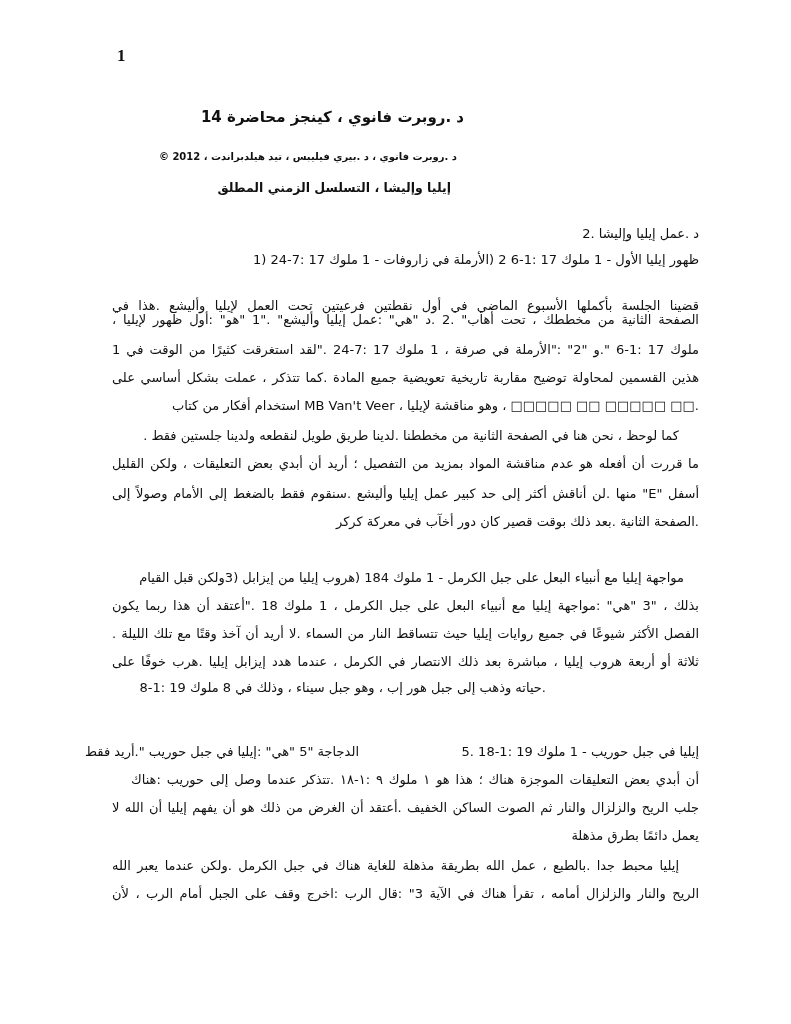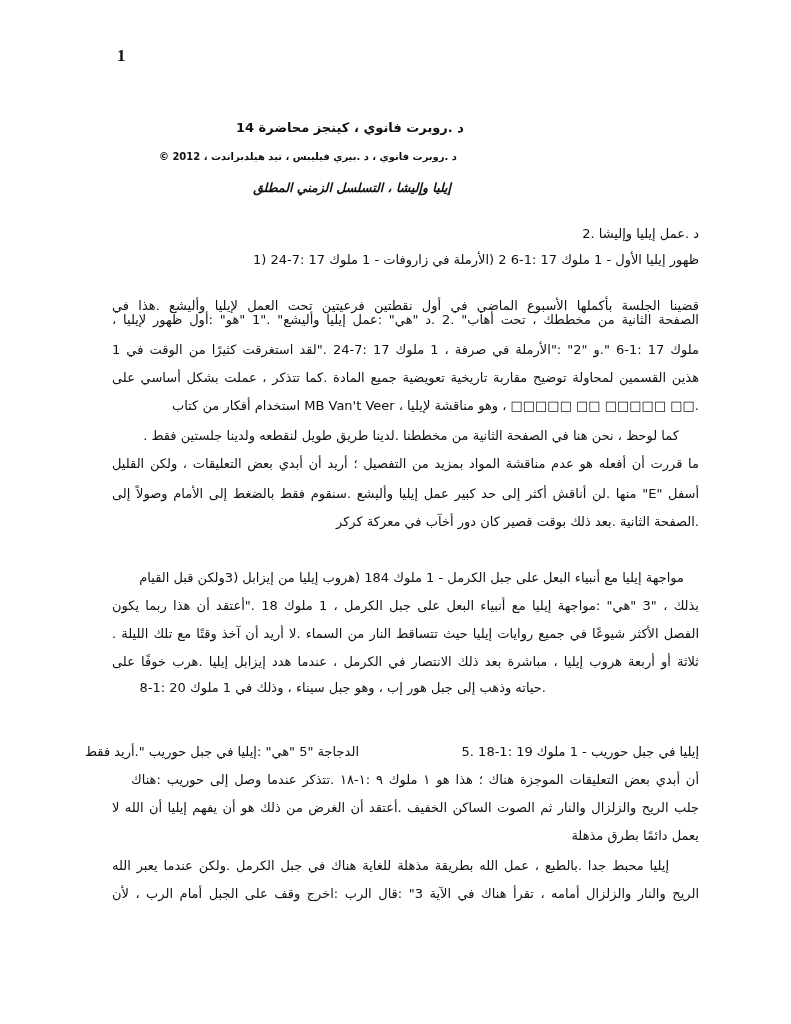--- a/index.html
+++ b/index.html
@@ -25,37 +25,36 @@
     }
     .rtl {
       direction: rtl;
       unicode-bidi: plaintext;
       position: absolute;
       white-space: nowrap;
       font-family: "DejaVu Sans", sans-serif;
     }
     .title {
       right: 327px;
-      top: 120px;
-      font-size: 13px;
+      top: 108px;
+      font-size: 15px;
       font-weight: bold;
     }
     .authors {
       right: 334px;
       top: 136px;
       font-size: 10px;
       font-weight: bold;
       margin-top: 15px;
     }
     .subtitle {
       right: 340px;
       top: 180px;
       font-size: 12.5px;
       font-weight: bold;
-      font-style: italic;
     }
     .line {
       font-size: 13px;
       right: 92px;
     }
     .justify {
       left: 112px;
       right: 92px;
       text-align: justify;
       text-align-last: justify;
@@ -81,22 +80,22 @@
 
 <div class="rtl line" style="top:428px; right:112px;">كما لوحظ ، نحن هنا في الصفحة الثانية من مخططنا .لدينا طريق طويل لنقطعه ولدينا جلستين فقط .</div>
 <div class="rtl line justify" style="top:456px;">ما قررت أن أفعله هو عدم مناقشة المواد بمزيد من التفصيل ؛ أريد أن أبدي بعض التعليقات ، ولكن القليل</div>
 <div class="rtl line justify" style="top:486px;">أسفل  "E" منها .لن أناقش أكثر إلى حد كبير عمل إيليا وأليشع .سنقوم فقط بالضغط إلى الأمام وصولاً إلى</div>
 <div class="rtl line" style="top:514px;">.الصفحة الثانية .بعد ذلك بوقت قصير كان دور أخآب في معركة كركر</div>
 
 <div class="rtl line" style="top:570px; right:107px;">مواجهة إيليا مع أنبياء البعل على جبل الكرمل - 1 ملوك 184 (هروب إيليا من إيزابل (3ولكن قبل القيام</div>
 <div class="rtl line justify" style="top:598px;">بذلك ، "3 "هي" :مواجهة إيليا مع أنبياء البعل على جبل الكرمل ، 1 ملوك 18 ."أعتقد أن هذا ربما يكون</div>
 <div class="rtl line justify" style="top:626px;">الفصل الأكثر شيوعًا في جميع روايات إيليا حيث تتساقط النار من السماء .لا أريد أن آخذ وقتًا مع تلك الليلة .</div>
 <div class="rtl line justify" style="top:654px;">ثلاثة أو أربعة هروب إيليا ، مباشرة بعد ذلك الانتصار في الكرمل ، عندما هدد إيزابل إيليا .هرب خوفًا على</div>
-<div class="rtl line" style="top:680px; right:245px;">.حياته وذهب إلى جبل هور إب ، وهو جبل سيناء ، وذلك في 1 ملوك 20 :1-8</div>
+<div class="rtl line" style="top:680px; right:245px;">.حياته وذهب إلى جبل هور إب ، وهو جبل سيناء ، وذلك في 8 ملوك 19 :1-8</div>
 
 <div class="rtl line" style="top:744px; right:92px;">إيليا في جبل حوريب - 1 ملوك 19 :1-18 .5</div>
 <div class="rtl line" style="top:744px; right:432px;">الدجاجة "5 "هي" :إيليا في جبل حوريب ".أريد فقط</div>
 <div class="rtl line justify" style="top:772px;margin-left:19px;">أن أبدي بعض التعليقات الموجزة هناك ؛ هذا هو ١ ملوك ٩ :١-١٨ .تتذكر عندما وصل إلى حوريب :هناك</div>
 <div class="rtl line justify" style="top:800px;">جلب الريح والزلزال والنار ثم الصوت الساكن الخفيف .أعتقد أن الغرض من ذلك هو أن يفهم إيليا أن الله لا</div>
 <div class="rtl line" style="top:828px;">يعمل دائمًا بطرق مذهلة</div>
 
-<div class="rtl line justify" style="top:858px; left:112px; right:122px;">إيليا محبط جدا .بالطبع ، عمل الله بطريقة مذهلة للغاية هناك في جبل الكرمل .ولكن عندما يعبر الله</div>
+<div class="rtl line justify" style="top:858px; left:112px; right:112px;">إيليا محبط جدا .بالطبع ، عمل الله بطريقة مذهلة للغاية هناك في جبل الكرمل .ولكن عندما يعبر الله</div>
 <div class="rtl line justify" style="top:886px;">الريح والنار والزلزال أمامه ، تقرأ هناك في الآية 3" :قال الرب :اخرج وقف على الجبل أمام الرب ، لأن</div>
 
 </body></html>

